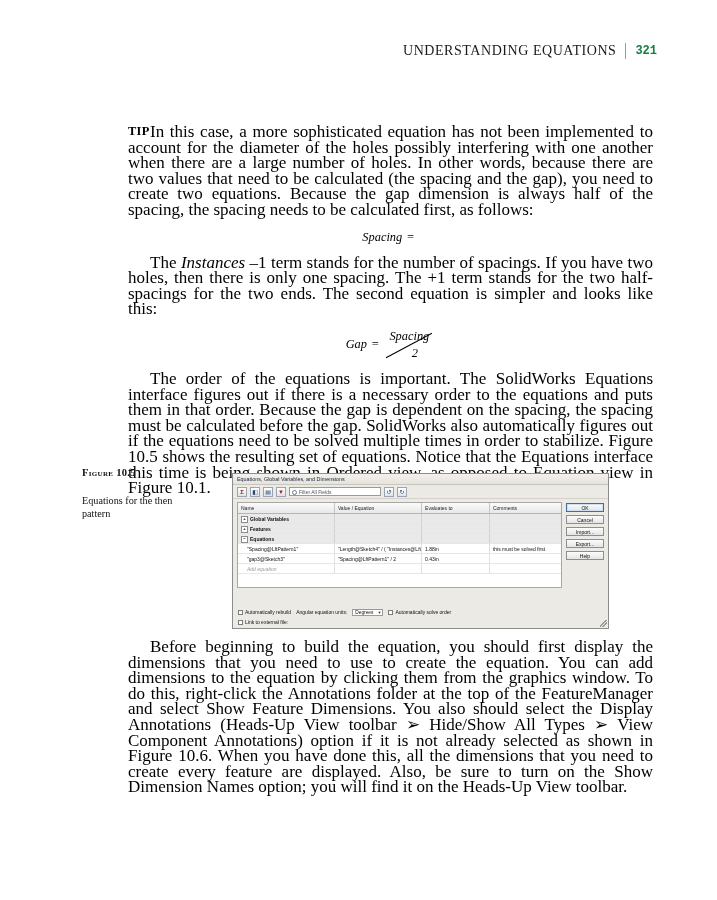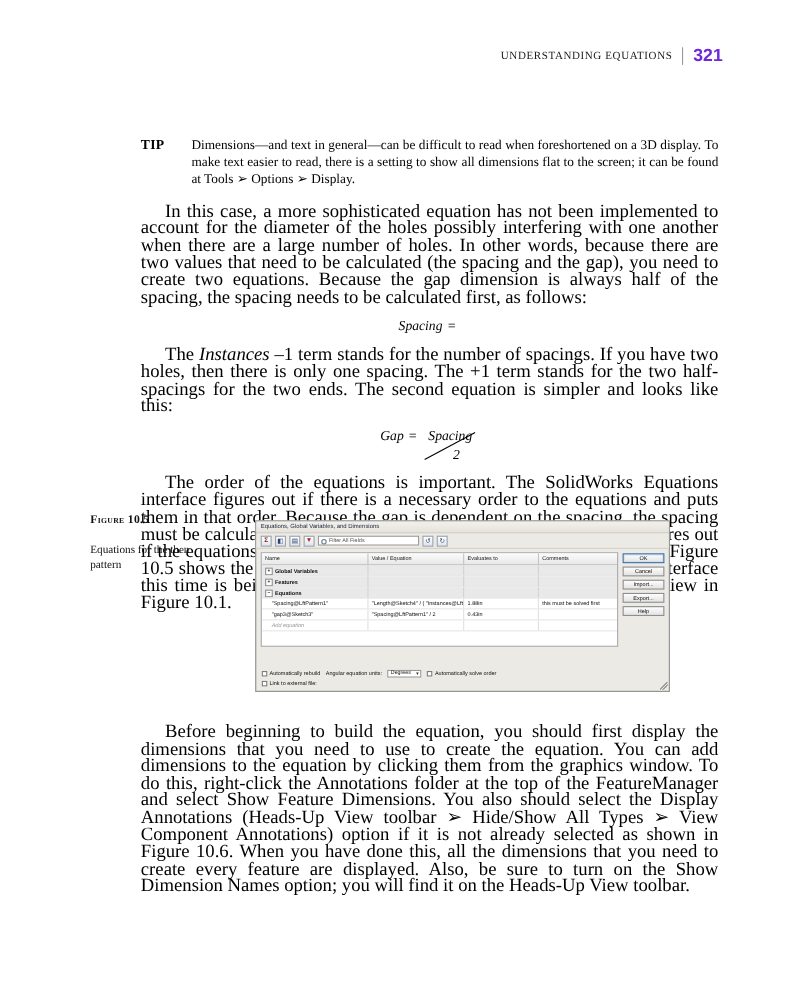--- a/index.html
+++ b/index.html
@@ -26,35 +26,35 @@
   .runhead {
     position: absolute;
     top: 42px;
     right: 60px;
     display: flex;
     align-items: center;
     height: 18px;
   }
   .runhead-text {
     font-family: "Liberation Serif", serif;
-    font-size: 10px;
+    font-size: 14px;
     letter-spacing: 0.55px;
     color: #1a1a1a;
   }
   .runhead-rule {
     width: 1px;
     height: 16px;
     background: #9a9a9a;
     margin: 0 9px;
   }
   .runhead-page {
-    font-family: Liberation Sans, sans-serif;
+    font-family: Liberation Mono, monospace;
     font-weight: bold;
-    font-size: 16px;
-    color: #6d28d9;
+    font-size: 12px;
+    color: #15803d;
   }
 
   
   .content {
     position: absolute;
     left: 128px;
     top: 88px;
     width: 525px;
   }
   p {
@@ -88,20 +88,21 @@
   
   .equation {
     text-align: center;
     font-family: "Liberation Serif", serif;
     font-style: italic;
     font-size: 12.4px;
     margin: 12px 0 10px 0;
   }
   .eq-inline {
     display: inline-flex;
+    align-items: center;
     justify-content: center;
   }
   .frac {
     display: inline-block;
     position: relative;
     vertical-align: middle;
     padding: 0 3px;
   }
   .frac .num {
     display: block;
@@ -361,40 +362,39 @@
     height: 7px;
     background:
       linear-gradient(135deg, transparent 40%, #9a9a9a 40%, #9a9a9a 52%, transparent 52%),
       linear-gradient(135deg, transparent 62%, #9a9a9a 62%, #9a9a9a 74%, transparent 74%);
   }
 
   
   .bottom-text {
     position: absolute;
     left: 128px;
-    top: 657px;
+    top: 639px;
     width: 525px;
   }
 </style>
 </head>
 <body>
 
 <div class="page">
 
   <div class="runhead">
     <span class="runhead-text">UNDERSTANDING EQUATIONS</span>
     <span class="runhead-rule"></span>
     <span class="runhead-page">321</span>
   </div>
 
   <div class="content">
 
     <div class="tip">
       <span class="tip-label">TIP</span>
-      <span>Dimensions—and text in general—can be difficult to read when foreshortened on a 3D display. To make text easier to read, there is a setting to show all dimensions flat to the screen; it can be found at Tools ➢ Options ➢ Display.</span>
     </div>
 
     <p class="indent gap">In this case, a more sophisticated equation has not been implemented to account for the diameter of the holes possibly interfering with one another when there are a large number of holes. In other words, because there are two values that need to be calculated (the spacing and the gap), you need to create two equations. Because the gap dimension is always half of the spacing, the spacing needs to be calculated first, as follows:</p>
 
     <div class="equation">
       <span class="eq-inline">
         <span>Spacing</span>
         <span style="padding:0 4px">=</span>
       </span>
     </div>

